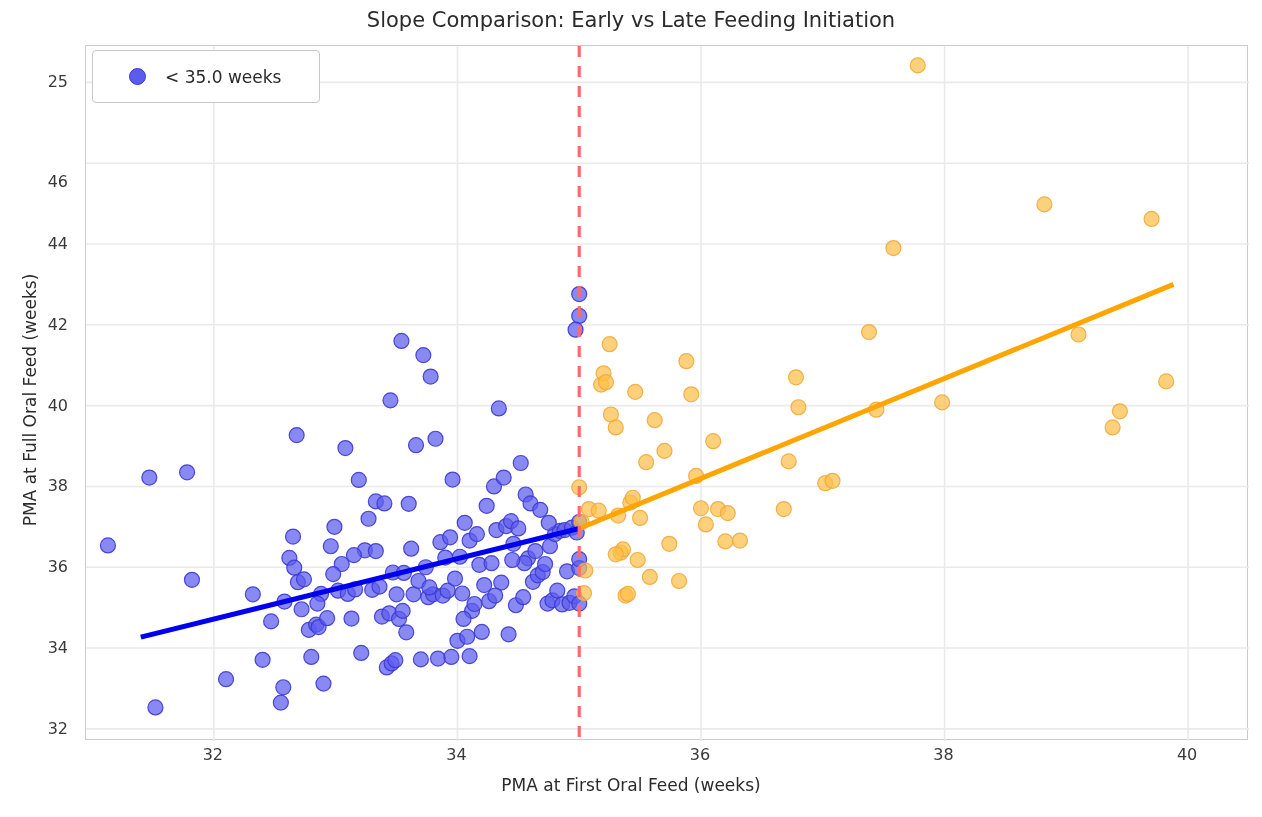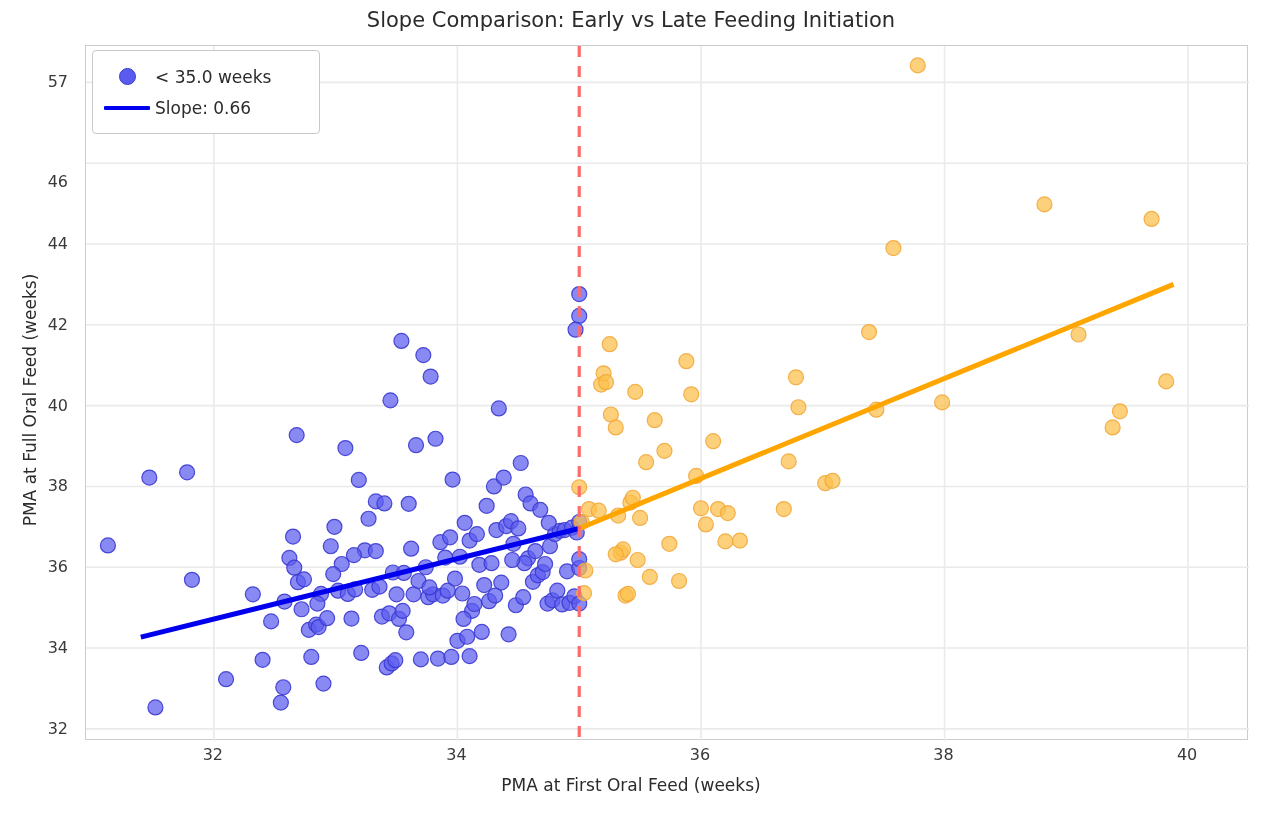--- a/index.html
+++ b/index.html
@@ -20,21 +20,21 @@
   #plot{
     position:absolute;left:85px;top:45px;width:1163px;height:695px;
     background:#ffffff;border:1px solid #cccccc;box-sizing:border-box;
   }
   .xtick{position:absolute;top:745px;font-size:16px;color:#3a3a3a;transform:translateX(-50%);}
   .ytick{position:absolute;left:0;width:68px;text-align:right;font-size:16px;color:#3a3a3a;transform:translateY(-50%);}
   #svgplot{position:absolute;left:0;top:0;width:1163px;height:695px;overflow:visible;}
   #legend{
     position:absolute;left:92px;top:50px;width:228px;
     background:#ffffff;border:1px solid #c9c9c9;border-radius:4px;
-    padding:10px 12px 10px 6px;box-sizing:border-box;
+    padding:10px 12px 10px 16px;box-sizing:border-box;
   }
   .lg-row{display:flex;align-items:center;height:31px;}
   .lg-key{width:56px;display:flex;align-items:center;justify-content:center;flex:none;}
   .lg-txt{font-size:17px;color:#2b2b2b;white-space:nowrap;}
   .lg-dot{width:15px;height:15px;border-radius:50%;display:block;}
   .lg-line{width:46px;height:4px;display:block;border-radius:1px;}
   .lg-dash{width:46px;height:0;border-top:4px dashed #ff6b6b;display:block;}
 </style>
 </head>
 <body>
@@ -286,34 +286,28 @@
     </div>
   <div id="ticks-y">
       <div class="ytick" style="top: 727.878px;">32</div>
       <div class="ytick" style="top: 647.064px;">34</div>
       <div class="ytick" style="top: 566.25px;">36</div>
       <div class="ytick" style="top: 485.436px;">38</div>
       <div class="ytick" style="top: 404.622px;">40</div>
       <div class="ytick" style="top: 323.808px;">42</div>
       <div class="ytick" style="top: 242.994px;">44</div>
       <div class="ytick" style="top: 162.18px; margin-top: 19px;">46</div>
-      <div class="ytick" style="top: 81.3663px;">57</div>
+      <div class="ytick" style="top: 81.3663px;">25</div>
     </div>
 
   <div id="xlabel">PMA at First Oral Feed (weeks)</div>
   <div id="ylabel">PMA at Full Oral Feed (weeks)</div>
 
   <div id="legend">
     <div class="lg-row">
       <span class="lg-key">
           <span class="lg-dot" style="background:#5b5bf0;border:1.5px solid #3a3ad0;"></span>
         </span>
       <span class="lg-txt">&lt; 35.0 weeks</span>
     </div>
-    <div class="lg-row">
-      <span class="lg-key">
-          <span class="lg-line" style="background:#0000ee;"></span>
-        </span>
-      <span class="lg-txt">Slope: 0.66</span>
-    </div>
   </div>
 
 </div>
 
 </body></html>

